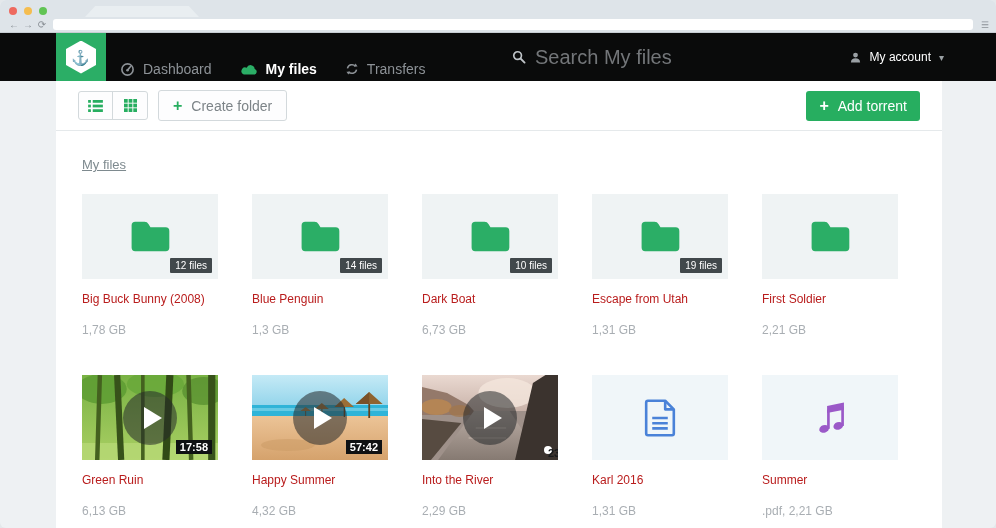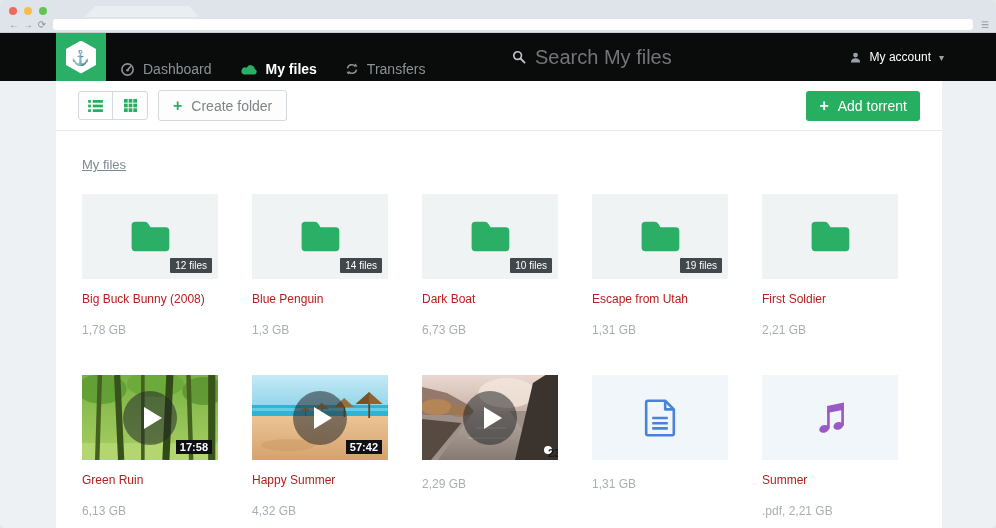--- a/index.html
+++ b/index.html
@@ -317,31 +317,33 @@
             <ellipse cx="42" cy="36" rx="12" ry="6" fill="#a3764a" opacity=".7"></ellipse>
             <polygon points="58,36 98,36 134,85 18,85" fill="url(#rwater)"></polygon>
             <polygon points="0,44 44,48 10,85 0,85" fill="#574b41"></polygon>
             <polygon points="124,8 138,0 152,0 152,85 104,85" fill="#3b332e"></polygon>
             <rect x="60" y="52" width="34" height="2" fill="#cfc2b8" opacity=".6"></rect>
             <rect x="52" y="62" width="42" height="2" fill="#c4b6ac" opacity=".5"></rect>
           </svg>
           <div class="play"></div>
           <span class="dur-badge light">23:49</span>
         </div>
+        <div class="fname">Into the River</div>
         <div class="fsize">2,29 GB</div>
       </div>
 
       <div class="card">
         <div class="tile blue">
           <svg width="38" height="42" viewBox="0 0 44 48">
             <path d="M8 4 h20 l10 10 v28 a2 2 0 0 1 -2 2 H8 a2 2 0 0 1 -2 -2 V6 a2 2 0 0 1 2 -2 z" fill="none" stroke="#4a82d8" stroke-width="3" stroke-linejoin="round"></path>
             <path d="M28 4 v10 h10" fill="none" stroke="#4a82d8" stroke-width="3" stroke-linejoin="round"></path>
             <path d="M13 24 h18 M13 30 h18 M13 36 h18" stroke="#4a82d8" stroke-width="3"></path>
           </svg>
         </div>
+        <div class="fname">Karl 2016</div>
         <div class="fsize">1,31 GB</div>
       </div>
 
       <div class="card">
         <div class="tile blue">
           <svg width="40" height="40" viewBox="0 0 48 48">
             <g fill="#9b59c8">
               <ellipse cx="17" cy="37" rx="6" ry="4.5" transform="rotate(-18 17 37)"></ellipse>
               <ellipse cx="34" cy="33.5" rx="6" ry="4.5" transform="rotate(-18 34 33.5)"></ellipse>
               <rect x="20.5" y="14" width="3.2" height="23"></rect>

